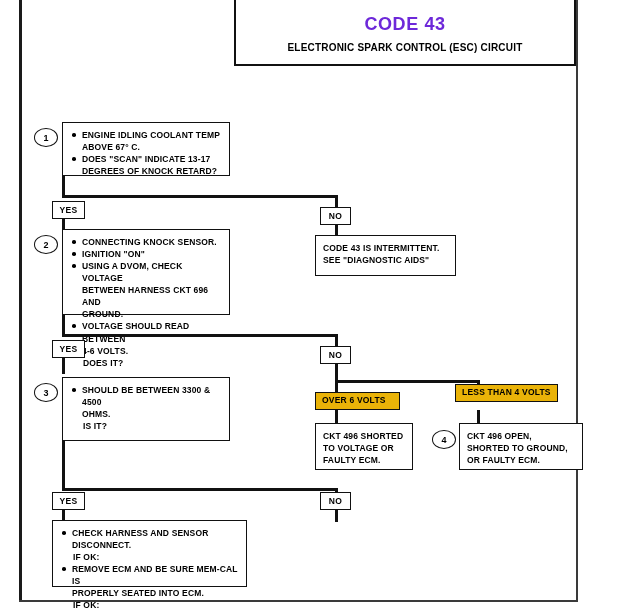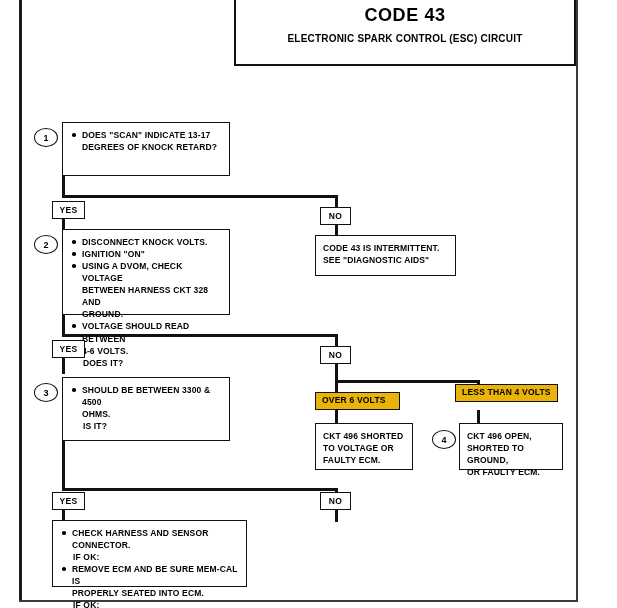--- a/index.html
+++ b/index.html
@@ -42,22 +42,22 @@
     border: 2px solid #111111;
     border-top: none;
     box-sizing: border-box;
     background: #ffffff;
     text-align: center;
   }
   #title-code {
     font-size: 18px;
     font-weight: bold;
     letter-spacing: 0.6px;
-    color: #000000;
-    margin-top: 5px;
+    color: #6d28d9;
+    margin-top: 14px;
   }
   #title-sub {
     font-size: 10px;
     font-weight: bold;
     letter-spacing: 0.2px;
     color: #000;
     margin-top: 7px;
   }
   
   .box {
@@ -163,20 +163,22 @@
   <div id="frame-bottom"></div>
 
   <div id="title-box">
     <div id="title-code">CODE 43</div>
     <div id="title-sub">ELECTRONIC SPARK CONTROL (ESC) CIRCUIT</div>
   </div>
 
   <div class="step-circle" style="left:34px; top:128px;">1</div>
   <div class="box step-box" style="left:62px; top:122px; width:168px; height:54px;">
     <ul class="bullets">
+      <li class="bulleted">ENGINE IDLING COOLANT TEMP
+ABOVE 67° C.</li>
       <li class="bulleted">DOES "SCAN" INDICATE 13-17
 DEGREES OF KNOCK RETARD?</li>
     </ul>
   </div>
 
   <div class="conn vline" style="left:62px; top:176px; height:22px;"></div>
   <div class="conn hline" style="left:62px; top:195px; width:276px;"></div>
   <div class="conn vline" style="left:335px; top:195px; height:13px;"></div>
 
   <div class="yn-box" style="left:52px; top:201px; width:33px; height:18px;">YES</div>
@@ -186,24 +188,24 @@
   <div class="conn vline" style="left:335px; top:225px; height:12px;"></div>
 
   <div class="box" style="left:315px; top:235px; width:141px; height:41px; padding:6px 7px;">
     <div class="result-text">CODE 43 IS INTERMITTENT.
 SEE "DIAGNOSTIC AIDS"</div>
   </div>
 
   <div class="step-circle" style="left:34px; top:235px;">2</div>
   <div class="box step-box" style="left:62px; top:229px; width:168px; height:86px;">
     <ul class="bullets">
-      <li class="bulleted">DISCONNECT KNOCK VOLTS.</li>
+      <li class="bulleted">CONNECTING KNOCK SENSOR.</li>
       <li class="bulleted">IGNITION "ON"</li>
       <li class="bulleted">USING A DVOM, CHECK VOLTAGE
-BETWEEN HARNESS CKT 328 AND
+BETWEEN HARNESS CKT 696 AND
 GROUND.</li>
       <li class="bulleted">VOLTAGE SHOULD READ BETWEEN
 4-6 VOLTS.</li>
       <li class="plain">DOES IT?</li>
     </ul>
   </div>
 
   <div class="conn vline" style="left:62px; top:315px; height:22px;"></div>
   <div class="conn hline" style="left:62px; top:334px; width:276px;"></div>
   <div class="conn vline" style="left:335px; top:334px; height:12px;"></div>
@@ -224,21 +226,21 @@
   <div class="conn vline" style="left:335px; top:410px; height:15px;"></div>
   <div class="conn vline" style="left:477px; top:410px; height:15px;"></div>
 
   <div class="box" style="left:315px; top:423px; width:98px; height:47px; padding:6px 7px;">
     <div class="result-text">CKT 496 SHORTED
 TO VOLTAGE OR
 FAULTY ECM.</div>
   </div>
 
   <div class="step-circle" style="left:432px; top:430px;">4</div>
-  <div class="box" style="left:459px; top:423px; width:104px; height:47px; padding:6px 7px;">
+  <div class="box" style="left:459px; top:423px; width:124px; height:47px; padding:6px 7px;">
     <div class="result-text">CKT 496 OPEN,
 SHORTED TO GROUND,
 OR FAULTY ECM.</div>
   </div>
 
   <div class="step-circle" style="left:34px; top:383px;">3</div>
   <div class="box step-box" style="left:62px; top:377px; width:168px; height:64px;">
     <ul class="bullets">
       <li class="bulleted">SHOULD BE BETWEEN 3300 &amp; 4500
 OHMS.</li>
@@ -252,21 +254,21 @@
 
   <div class="yn-box" style="left:52px; top:492px; width:33px; height:18px;">YES</div>
   <div class="yn-box" style="left:320px; top:492px; width:31px; height:18px;">NO</div>
 
   <div class="conn vline" style="left:62px; top:510px; height:12px;"></div>
   <div class="conn vline" style="left:335px; top:510px; height:12px;"></div>
 
 
   <div class="box step-box" style="left:52px; top:520px; width:195px; height:67px;">
     <ul class="bullets">
-      <li class="bulleted">CHECK HARNESS AND SENSOR CONNECTOR.</li>
+      <li class="bulleted">CHECK HARNESS AND SENSOR DISCONNECT.</li>
       <li class="plain">IF OK:</li>
       <li class="bulleted">REMOVE ECM AND BE SURE MEM-CAL IS
 PROPERLY SEATED INTO ECM.</li>
       <li class="plain">IF OK:</li>
 
     </ul>
   </div>
 
 </div>
 

